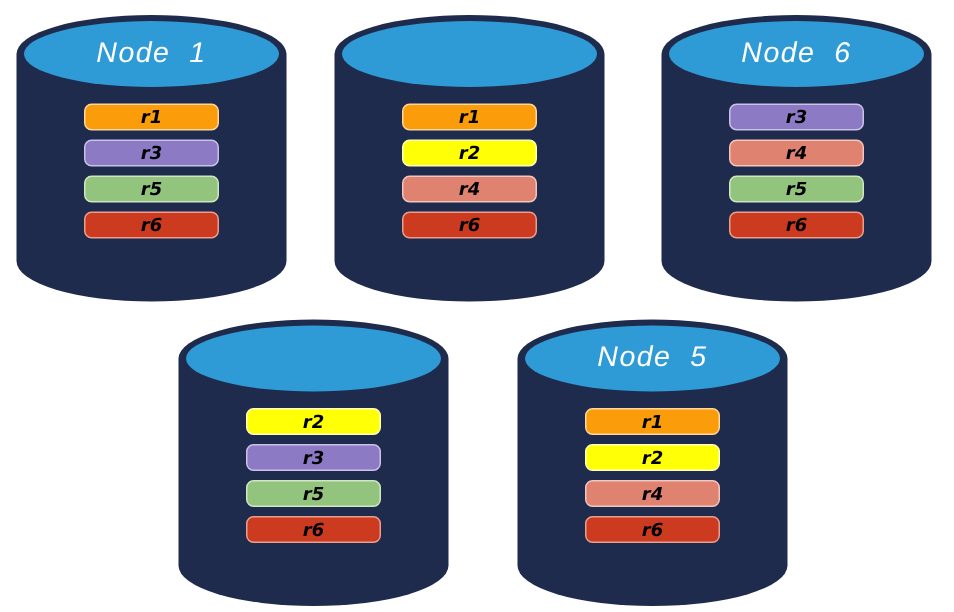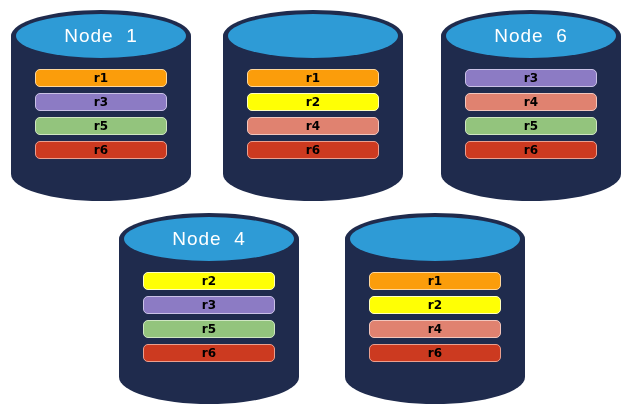--- a/index.html
+++ b/index.html
@@ -12,20 +12,21 @@
     width: 636px;
     height: 408px;
     background: var(--page-bg, #ffffff);
     overflow: hidden;
     font-family: "Liberation Sans", sans-serif;
   }
   .node {
     position: absolute;
     width: 182px;
     height: 194px;
+    font-style: italic;
   }
   .n1 { left: 10px;  top: 8px; }
   .n2 { left: 222px; top: 8px; }
   .n3 { left: 440px; top: 8px; }
   .n4 { left: 118px; top: 211px; }
   .n5 { left: 344px; top: 211px; }
 
   .cyl {
     position: absolute;
     left: 0; top: 0;
@@ -54,21 +55,21 @@
     left: 0;
     top: 61px;
     width: 100%;
     display: flex;
     flex-direction: column;
     align-items: center;
     gap: 6px;
   }
   .bar {
     box-sizing: border-box;
-    width: 132px;
+    width: 90px;
     height: 18px;
     border-radius: 5px;
     border: 1px solid rgba(255,255,255,0.6);
     color: var(--bar-label-color, #000000);
     font-family: "DejaVu Sans", sans-serif;
     font-weight: bold;
     font-size: 12px;
     line-height: 16px;
     text-align: center;
   }
@@ -117,34 +118,34 @@
       <div class="bar" style="background: rgb(147, 196, 125); border-color: rgb(207, 230, 194);">r5</div>
       <div class="bar" style="background: rgb(204, 58, 32); border-color: rgb(234, 159, 142);">r6</div>
     </div>
   </div>
 
   <div class="node n4">
     <svg class="cyl" viewBox="0 0 182 194" preserveAspectRatio="none">
       <path class="cyl-body" d="M1,28 A90,26 0 0 1 181,28 L181,166 A90,27 0 0 1 1,166 Z"></path>
       <ellipse class="cyl-top" cx="91" cy="28" rx="85" ry="22"></ellipse>
     </svg>
-    <div class="node-title">Node  4</div>
     <div class="bars">
       <div class="bar" style="background: rgb(255, 255, 5); border-color: rgb(255, 255, 192);">r2</div>
       <div class="bar" style="background: rgb(140, 123, 196); border-color: rgb(201, 193, 230);">r3</div>
       <div class="bar" style="background: rgb(147, 196, 125); border-color: rgb(207, 230, 194);">r5</div>
       <div class="bar" style="background: rgb(204, 58, 32); border-color: rgb(234, 159, 142);">r6</div>
     </div>
   </div>
 
   <div class="node n5">
     <svg class="cyl" viewBox="0 0 182 194" preserveAspectRatio="none">
       <path class="cyl-body" d="M1,28 A90,26 0 0 1 181,28 L181,166 A90,27 0 0 1 1,166 Z"></path>
       <ellipse class="cyl-top" cx="91" cy="28" rx="85" ry="22"></ellipse>
     </svg>
+    <div class="node-title">Node  5</div>
     <div class="bars">
       <div class="bar" style="background: rgb(251, 157, 11); border-color: rgb(253, 215, 158);">r1</div>
       <div class="bar" style="background: rgb(255, 255, 5); border-color: rgb(255, 255, 192);">r2</div>
       <div class="bar" style="background: rgb(224, 130, 112); border-color: rgb(242, 198, 189);">r4</div>
       <div class="bar" style="background: rgb(204, 58, 32); border-color: rgb(234, 159, 142);">r6</div>
     </div>
   </div>
 
 </div>
 

